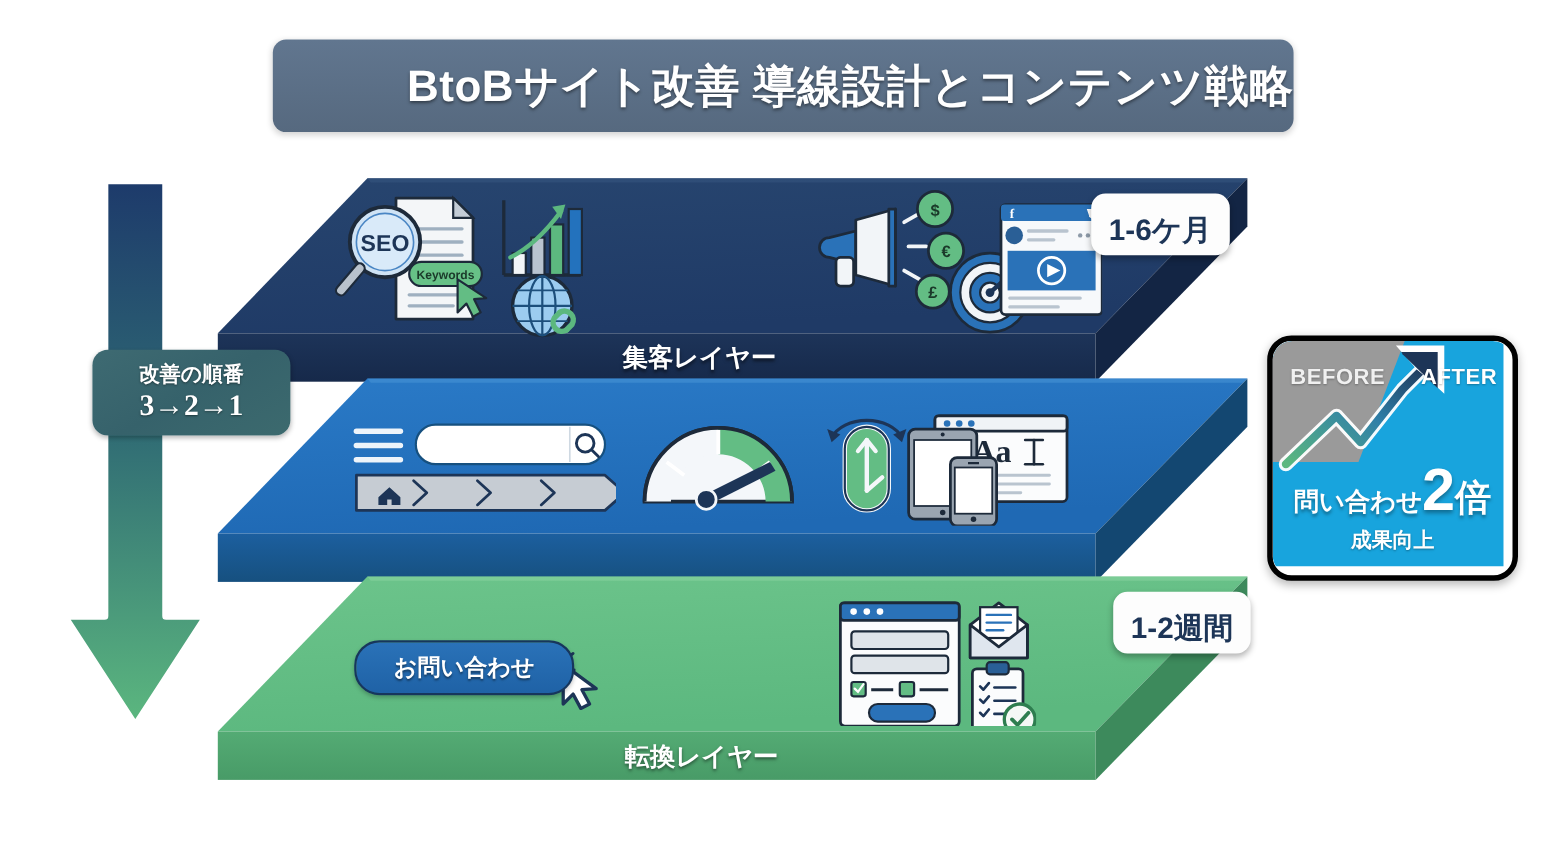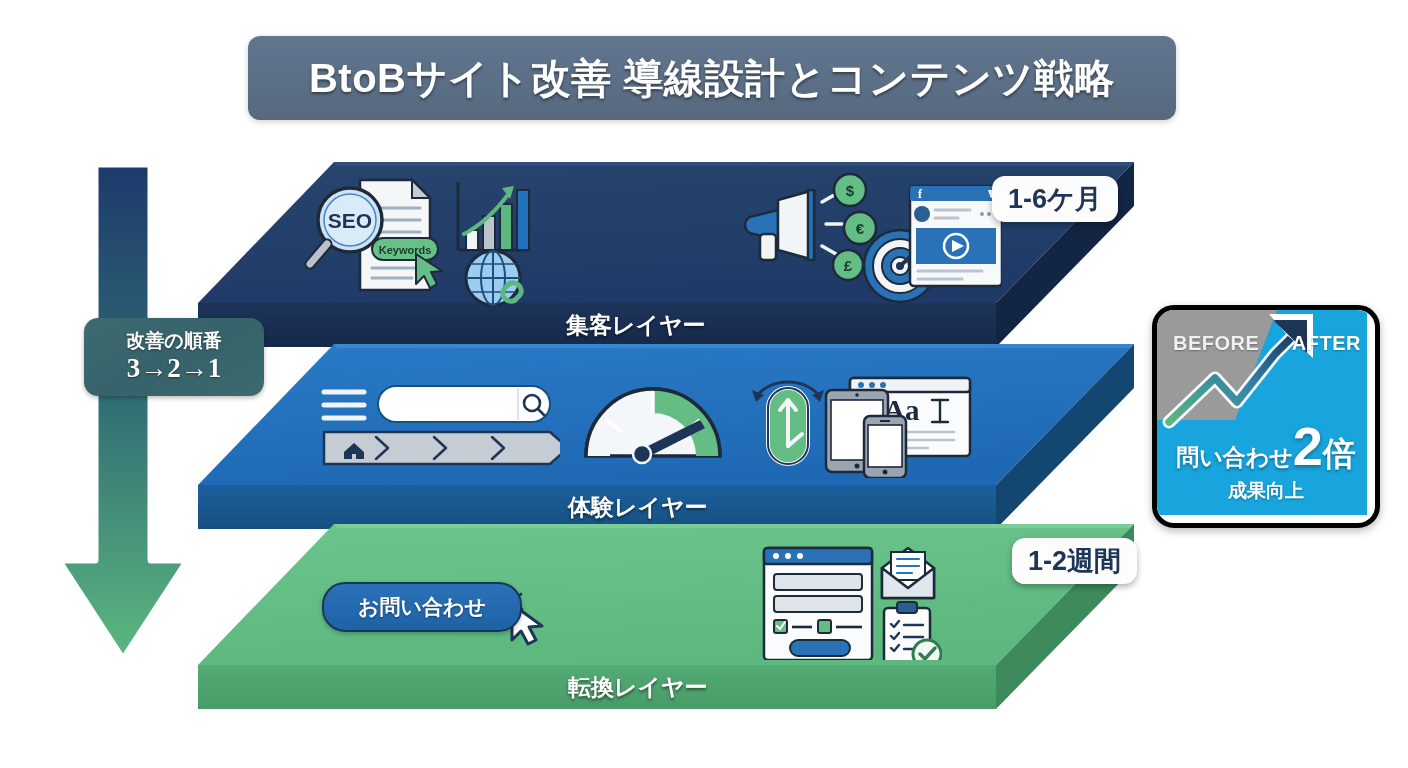--- a/index.html
+++ b/index.html
@@ -11,21 +11,21 @@
     overflow:hidden;
     position:relative;
   }
   .stage{position:absolute;inset:0;}
 
   
   .title-banner{
     position:absolute;left:248px;top:36px;width:928px;height:84px;
     background:linear-gradient(180deg,#61768f 0%,#56697f 100%);
     border-radius:12px;
-    display:flex;align-items:center;justify-content:center;
+    display:flex;align-items:center;justify-content:flex-end;
     box-shadow:0 2px 6px rgba(0,0,0,.18);
   }
   .title-text{
     color:#ffffff;font-size:40px;font-weight:bold;letter-spacing:.5px;
     text-shadow:0 2px 3px rgba(0,0,0,.45);
     white-space:nowrap;
   }
 
   
   .arrow-wrap{position:absolute;left:48px;top:160px;width:150px;height:540px;}
@@ -47,21 +47,21 @@
   
   .slab{position:absolute;}
   .slab svg{display:block;}
   .slab-label{
     position:absolute;color:#ffffff;font-size:23px;font-weight:bold;
     text-shadow:0 2px 3px rgba(0,0,0,.5);white-space:nowrap;
   }
   .badge{
     position:absolute;
     background:#fdfdfd;border-radius:13px;
-    padding:10px 16px 9px 16px;
+    padding:20px 16px 9px 16px;
     color:#1d3557;font-size:27px;font-weight:bold;
     box-shadow:0 3px 6px rgba(0,0,0,.3);
     white-space:nowrap;line-height:1;
     z-index:20;
   }
 
   
   .icons{position:absolute;z-index:12;}
 
   
@@ -278,21 +278,20 @@
         <linearGradient id="blueFront" x1="0" y1="0" x2="0" y2="1">
           <stop offset="0%" stop-color="#1c5f9f"></stop>
           <stop offset="100%" stop-color="#16507f"></stop>
         </linearGradient>
       </defs>
       <path d="M138 2 L938 2 L800 143 L2 143 Z" fill="url(#blueTop)"></path>
       <rect x="2" y="143" width="798" height="44" fill="url(#blueFront)"></rect>
       <path d="M800 143 L938 2 L938 46 L800 187 Z" fill="#134771"></path>
       <path d="M138 2 L938 2 L934 6 L141 6 Z" fill="#4b98d8" opacity=".5"></path>
     </svg>
-    <div class="slab-label" style="left:372px;top:150px;">体験レイヤー</div>
   </div>
 
   <div class="icons" style="left:310px;top:378px;">
     <svg width="250" height="90" viewBox="0 0 250 90">
 
       <g stroke="#eef4fa" stroke-width="5" stroke-linecap="round">
         <line x1="14" y1="14" x2="54" y2="14"></line>
         <line x1="14" y1="27" x2="54" y2="27"></line>
         <line x1="14" y1="40" x2="54" y2="40"></line>
       </g>

